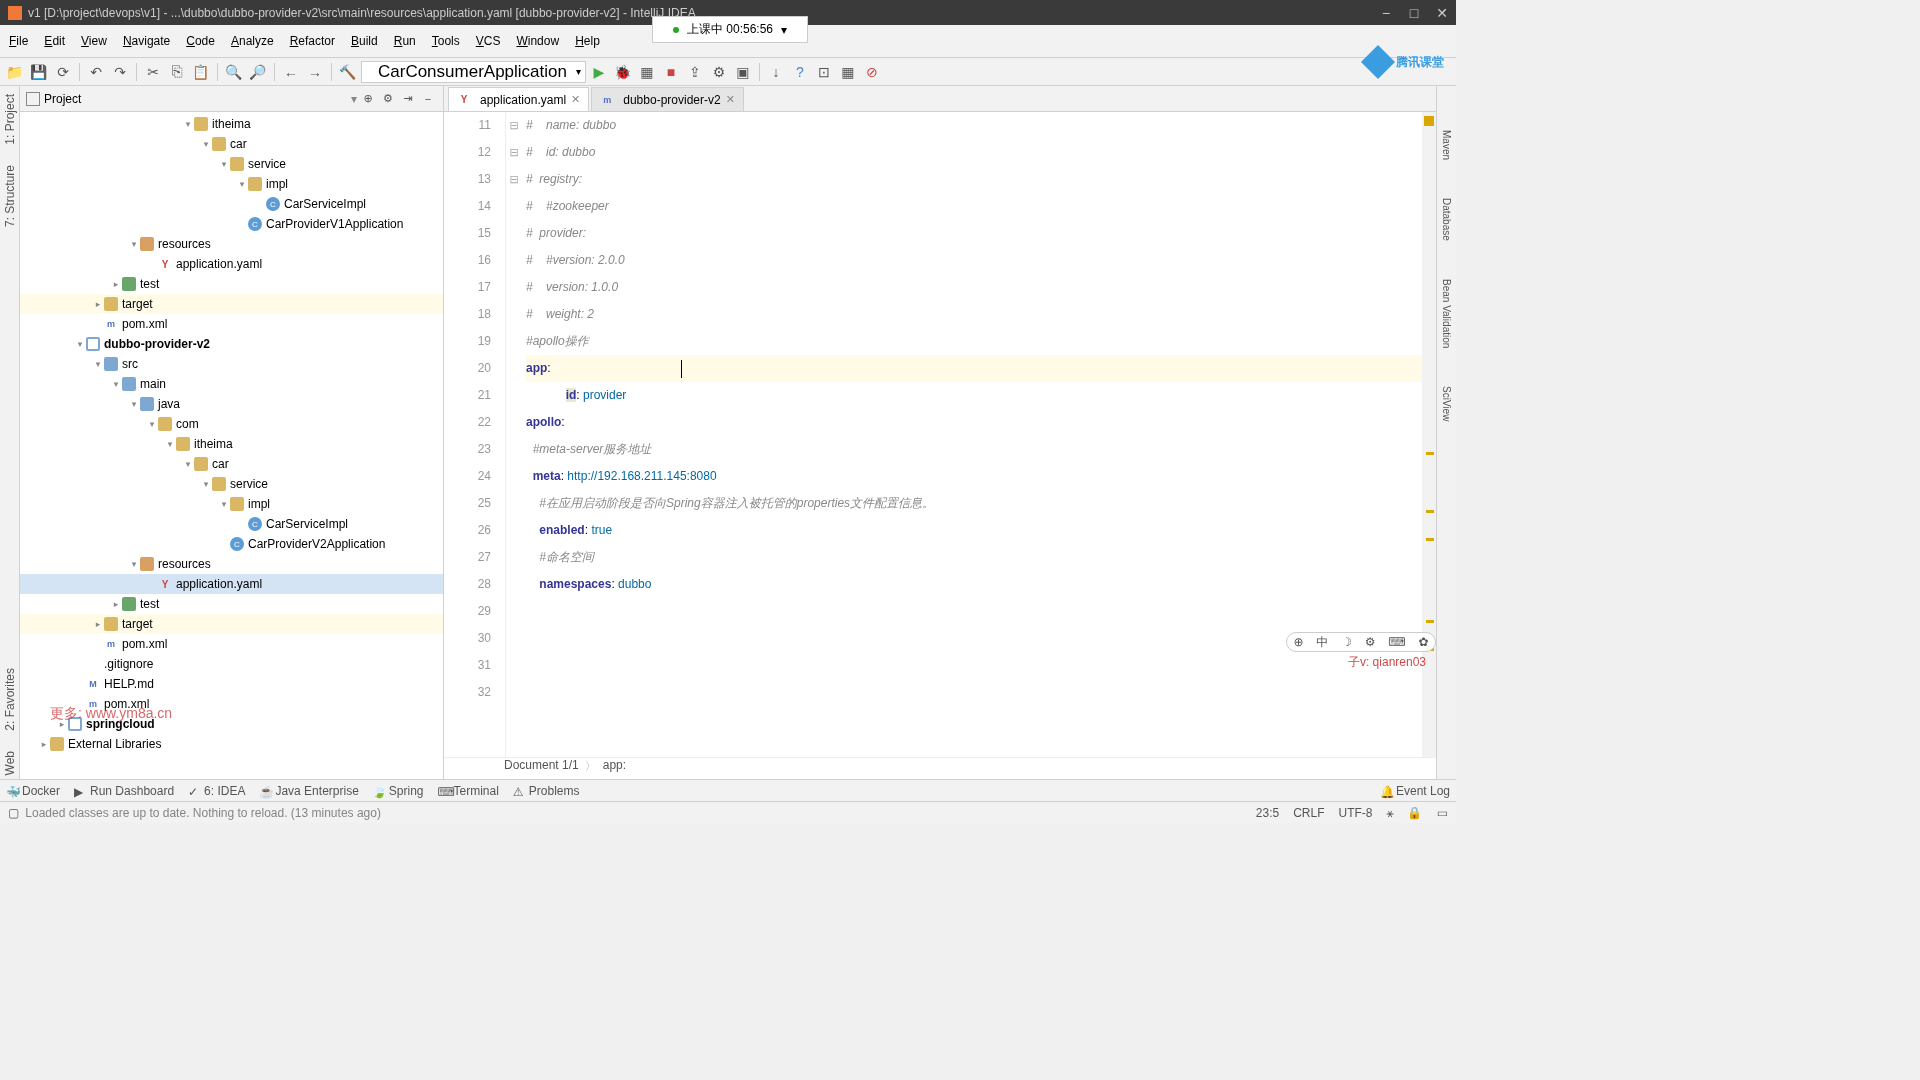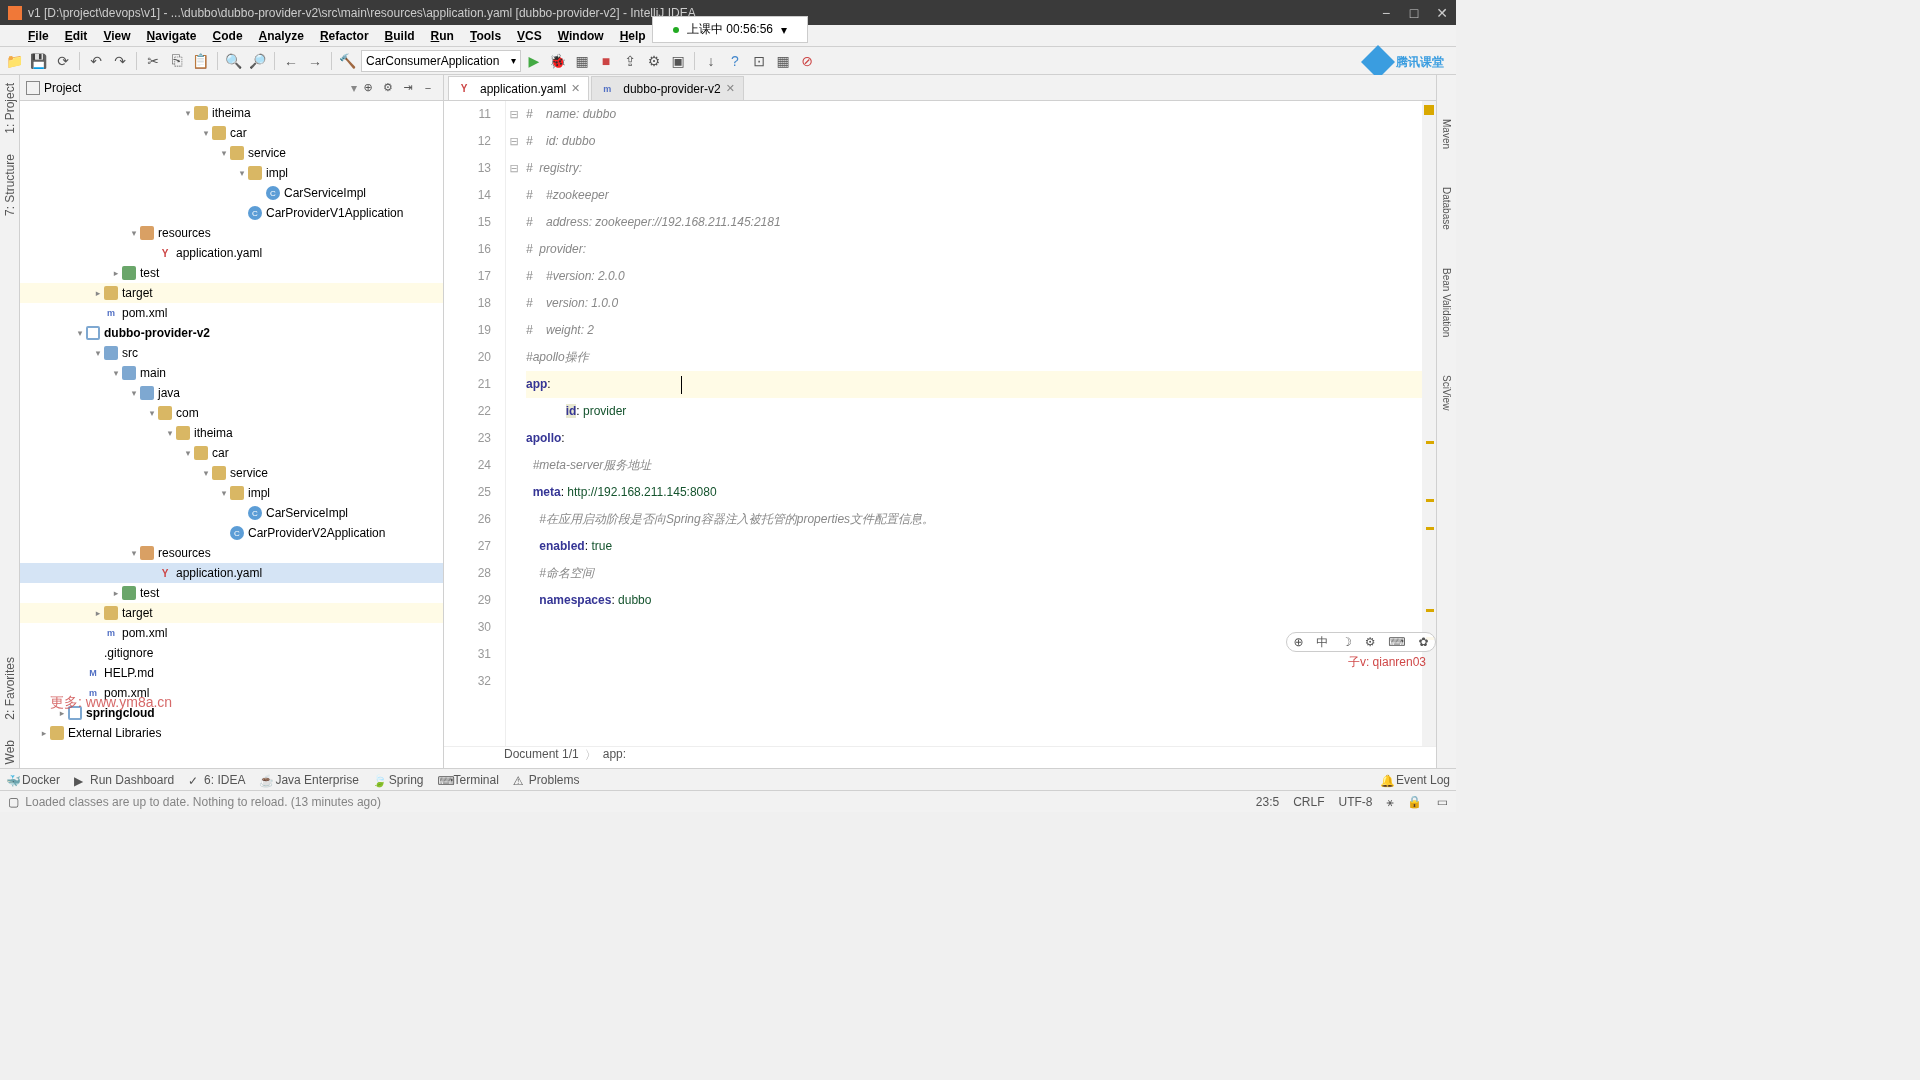--- a/index.html
+++ b/index.html
@@ -7,27 +7,27 @@
 .container { width: 1456px; height: 810px; background: #fff; position: relative; }
 
 .titlebar { height: 25px; background: #3a3a3a; display: flex; align-items: center; padding: 0 8px; color: #ccc; font-size: 11px; position: relative; }
 .titlebar .title-icon { width: 14px; height: 14px; background: #f07838; margin-right: 6px; }
 .titlebar .winbtns { position: absolute; right: 0; display: flex; }
 .titlebar .winbtns span { width: 28px; height: 25px; display: flex; align-items: center; justify-content: center; color: #ccc; font-size: 14px; }
 
 .class-badge { position: absolute; top: 16px; left: 652px; background: #fff; border: 1px solid #ccc; padding: 4px 20px; font-size: 12px; display: flex; align-items: center; gap: 8px; }
 .class-badge .dot { width: 6px; height: 6px; background: #2a2; border-radius: 50%; }
 
-.menubar { height: 22px; display: flex; align-items: center; padding: 0 20px; background: #f2f2f2; border-bottom: 1px solid #d0d0d0; font-weight: bold; }
+.menubar { height: 33px; display: flex; align-items: center; padding: 0 1px; background: #f2f2f2; border-bottom: 1px solid #d0d0d0; }
 .menubar span { padding: 2px 8px; font-size: 12px; cursor: default; }
 
 .toolbar { height: 28px; display: flex; align-items: center; padding: 0 4px; background: #f2f2f2; border-bottom: 1px solid #d0d0d0; gap: 2px; }
 .toolbar .tb-btn { width: 22px; height: 22px; display: flex; align-items: center; justify-content: center; color: #555; font-size: 14px; }
 .toolbar .sep { width: 1px; height: 18px; background: #ccc; margin: 0 3px; }
-.toolbar .run-config { height: 22px; border: 1px solid #ccc; background: #fff; padding: 0 18px 0 4px; font-size: 12px; display: flex; align-items: center; position: relative; min-width: 160px; }
+.toolbar .run-config { height: 22px; border: 1px solid #ccc; background: #fff; padding: 0 18px 0 16px; font-size: 17px; display: flex; align-items: center; position: relative; min-width: 160px; }
 .toolbar .run-config::after { content: "▾"; position: absolute; right: 4px; font-size: 10px; }
 .toolbar .green { color: #4a4; }
 .toolbar .red { color: #c44; }
 .toolbar .blue { color: #48c; }
 
 .logo-right { position: absolute; right: 12px; top: 50px; display: flex; align-items: center; gap: 6px; color: #3a9de0; font-size: 16px; font-weight: bold; }
 .logo-right .diamond { width: 24px; height: 24px; background: #3a9de0; transform: rotate(45deg); }
 
 .main { display: flex; height: 693px; }
 .left-gutter { width: 20px; background: #f2f2f2; border-right: 1px solid #d0d0d0; display: flex; flex-direction: column; align-items: center; padding-top: 4px; gap: 12px; font-size: 10px; }
@@ -65,21 +65,21 @@
 
 .editor { flex: 1; display: flex; font-family: "JetBrains Mono", Consolas, monospace; font-size: 16px; line-height: 27px; overflow: hidden; position: relative; }
 .gutter { width: 62px; text-align: right; padding-right: 14px; color: #999; background: #fff; border-right: 1px solid #eee; }
 .fold-gutter { width: 16px; background: #fff; }
 .fold-mark { color: #aaa; font-size: 11px; text-align: center; }
 .code { flex: 1; background: #fff; padding-left: 4px; position: relative; }
 .code .line { white-space: pre; }
 .code .current-line { background: #fffbe6; }
 .comment { color: #888; font-style: italic; }
 .key { color: #353595; font-weight: bold; }
-.str { color: #14532d; }
+.str { color: #0369a1; }
 .cursor { display: inline-block; width: 1px; height: 18px; background: #000; vertical-align: middle; margin-left: 130px; }
 .hl-id { background: #e8e8d0; margin-left: 33px; }
 
 .markers { width: 14px; background: #f2f2f2; position: relative; }
 .marker { position: absolute; right: 2px; width: 8px; height: 3px; }
 .marker.warn { background: #d9a800; }
 .marker-top { position: absolute; top: 4px; right: 2px; width: 10px; height: 10px; background: #d9a800; }
 
 .right-gutter { width: 20px; background: #f2f2f2; border-left: 1px solid #d0d0d0; display: flex; flex-direction: column; align-items: center; padding-top: 40px; gap: 30px; }
 .right-gutter .vert { writing-mode: vertical-rl; color: #555; font-size: 10px; padding: 4px 0; }
@@ -419,21 +419,20 @@
             <div class="fold-mark"></div>
             <div class="fold-mark"></div>
             <div class="fold-mark"></div>
             <div class="fold-mark"></div>
           </div>
         <div class="code" id="code">
             <div class="line"><span class="comment">#    name: dubbo</span></div>
             <div class="line"><span class="comment">#    id: dubbo</span></div>
             <div class="line"><span class="comment">#  registry:</span></div>
             <div class="line"><span class="comment">#    #zookeeper</span></div>
-            <div class="line"><span class="comment">#    address: zookeeper://192.168.211.145:2181</span></div>
             <div class="line"><span class="comment">#  provider:</span></div>
             <div class="line"><span class="comment">#    #version: 2.0.0</span></div>
             <div class="line"><span class="comment">#    version: 1.0.0</span></div>
             <div class="line"><span class="comment">#    weight: 2</span></div>
             <div class="line"></div>
             <div class="line"></div>
             <div class="line"><span class="comment">#apollo操作</span></div>
             <div class="line current-line"><span class="key">app</span>:<span class="cursor"></span></div>
             <div class="line">  <span class="key hl-id">id</span>: <span class="str">provider</span></div>
             <div class="line"><span class="key">apollo</span>:</div>

